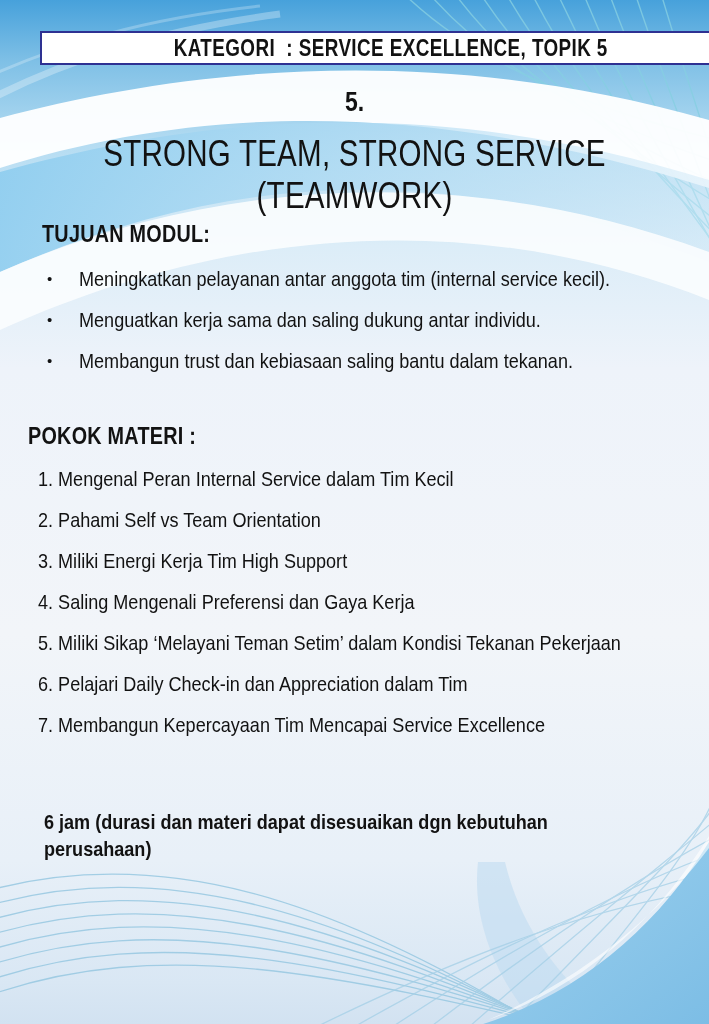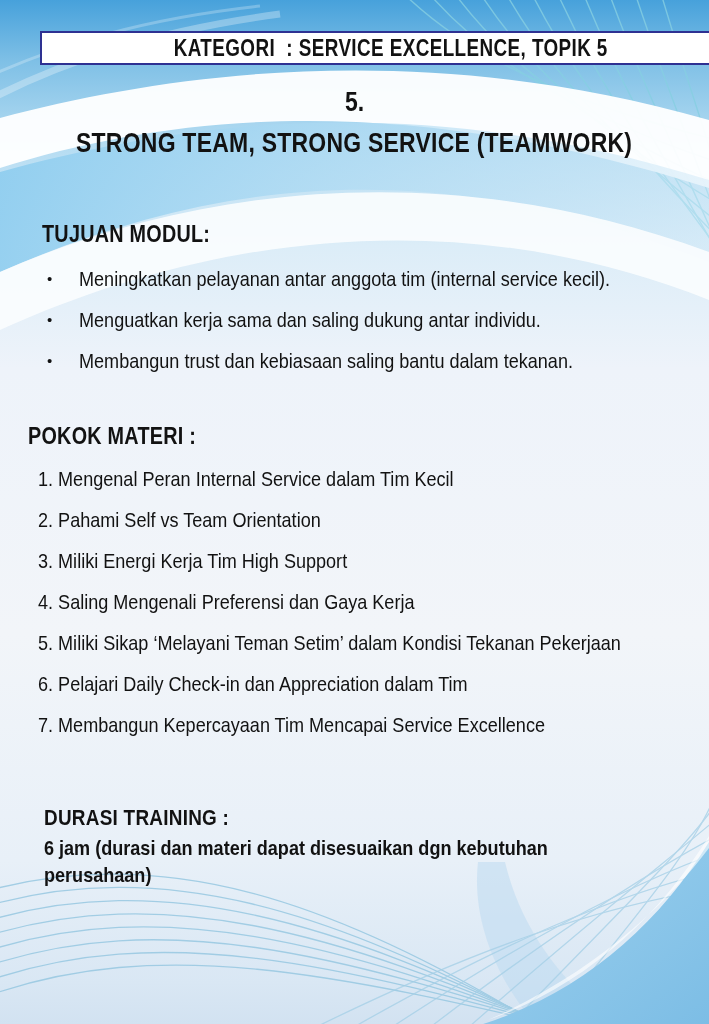--- a/index.html
+++ b/index.html
@@ -20,21 +20,21 @@
   .cx{display:inline-block;transform:scaleX(0.86);transform-origin:0 50%;}
   .cxc{display:inline-block;transform:scaleX(0.82);transform-origin:50% 50%;}
 
   .banner{
     position:absolute;left:40px;top:31px;width:701px;height:34px;
     background:#ffffff;border:2px solid #2e3192;box-sizing:border-box;
     display:flex;align-items:center;justify-content:center;
   }
   .banner-label{font-weight:bold;font-size:23px;letter-spacing:.5px;white-space:pre;}
   .topic-number{top:86px;font-weight:bold;font-size:28px;}
-  .title{top:127px;font-weight:bold;font-size:28px;letter-spacing:.3px;}
+  .title{top:133px;font-weight:normal;font-size:36px;letter-spacing:.3px;}
 
   .sec-heading{font-weight:bold;font-size:23px;letter-spacing:.3px;}
   .tujuan-heading{position:absolute;left:42px;top:221px;}
   .bullet-list{position:absolute;left:42px;top:258px;margin:0;padding:0;list-style:none;}
   .bullet-list li{position:relative;height:41px;line-height:41px;padding-left:37px;font-size:21px;white-space:nowrap;}
   .bullet-list li .dot{position:absolute;left:5px;top:0;font-size:15px;}
 
   .pokok-heading{position:absolute;left:28px;top:423px;}
   .num-list{position:absolute;left:38px;top:458px;margin:0;padding:0;list-style:none;}
   .num-list li{height:41px;line-height:41px;font-size:21px;white-space:nowrap;}
@@ -146,19 +146,16 @@
     <li><span class="cx">1. Mengenal Peran Internal Service dalam Tim Kecil</span></li>
     <li><span class="cx">2. Pahami Self vs Team Orientation</span></li>
     <li><span class="cx">3. Miliki Energi Kerja Tim High Support</span></li>
     <li><span class="cx">4. Saling Mengenali Preferensi dan Gaya Kerja</span></li>
     <li><span class="cx">5. Miliki Sikap ‘Melayani Teman Setim’ dalam Kondisi Tekanan Pekerjaan</span></li>
     <li><span class="cx">6. Pelajari Daily Check-in dan Appreciation dalam Tim</span></li>
     <li><span class="cx">7. Membangun Kepercayaan Tim Mencapai Service Excellence</span></li>
   </ul>
 
   <div class="durasi">
-    <div class="sec-heading durasi-heading">
-      <span class="cx">DURASI TRAINING :</span>
-    </div>
     <div class="durasi-detail cx">6 jam (durasi dan materi dapat disesuaikan dgn kebutuhan perusahaan)</div>
   </div>
 
 </div>
 
 </body></html>

